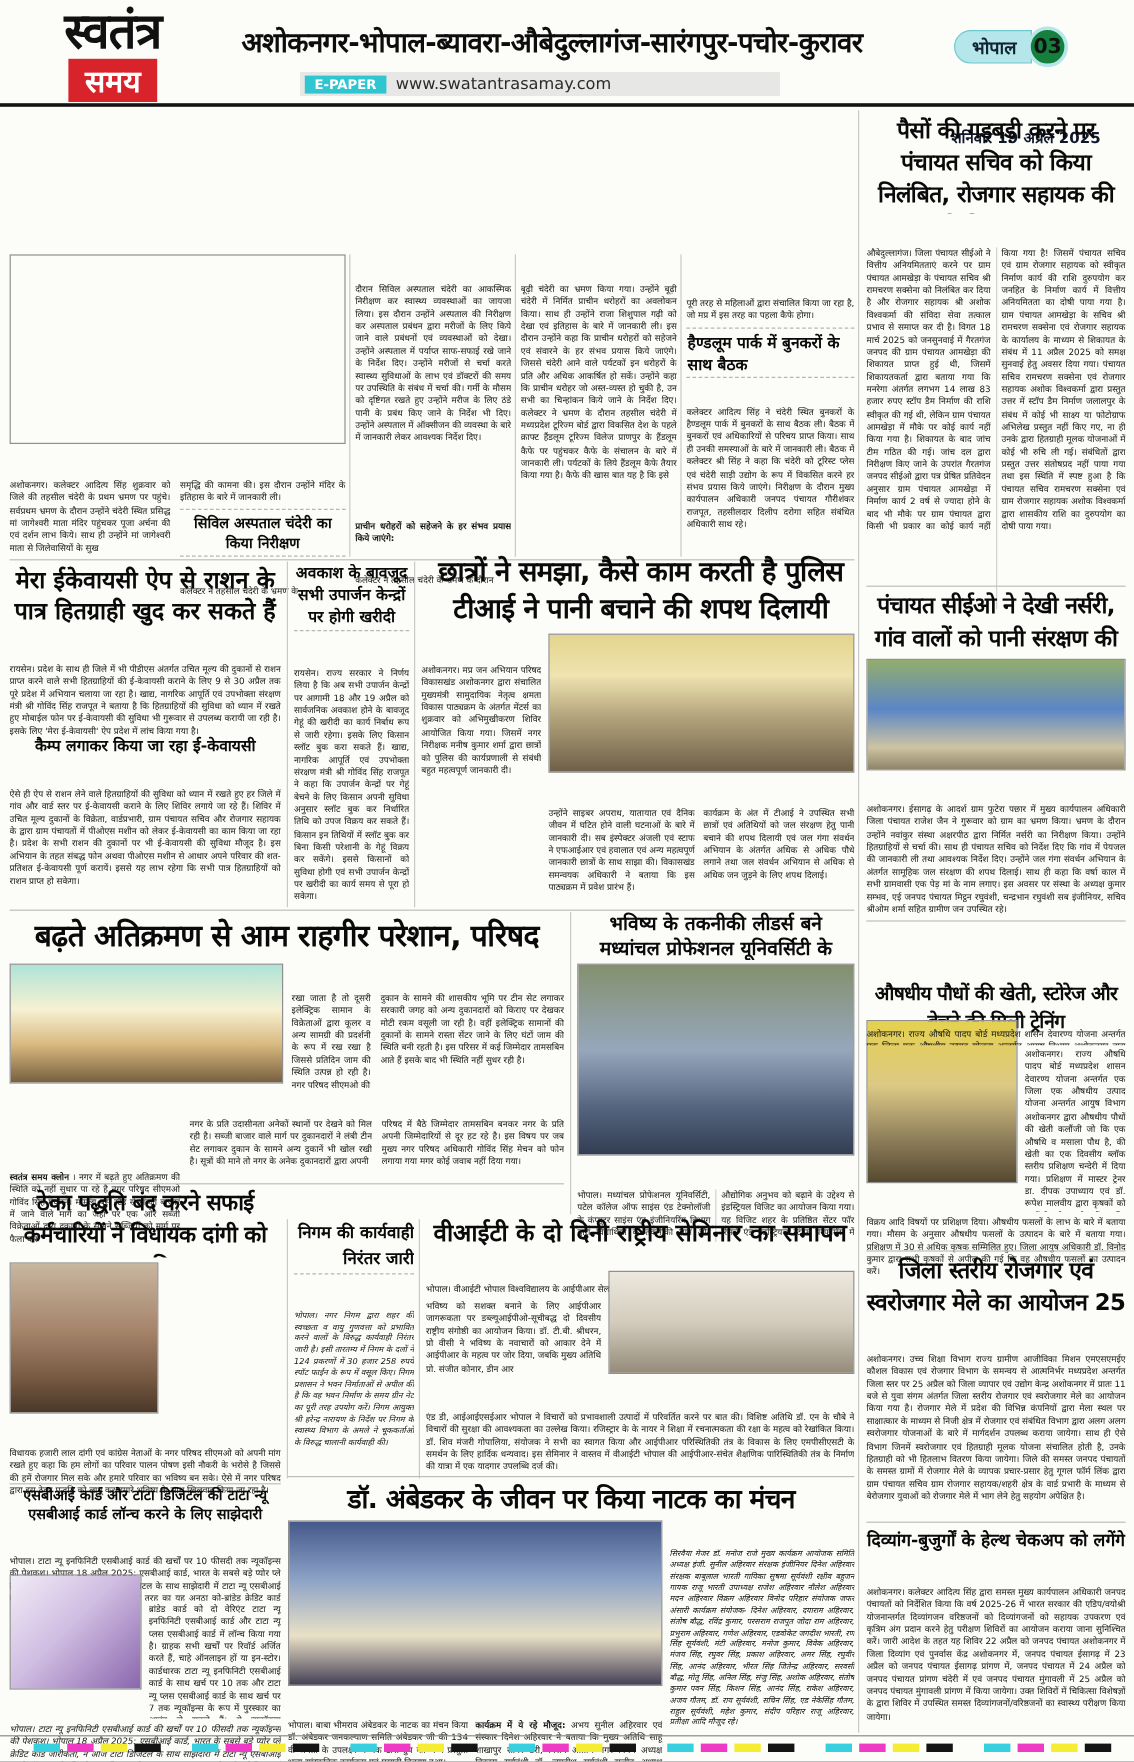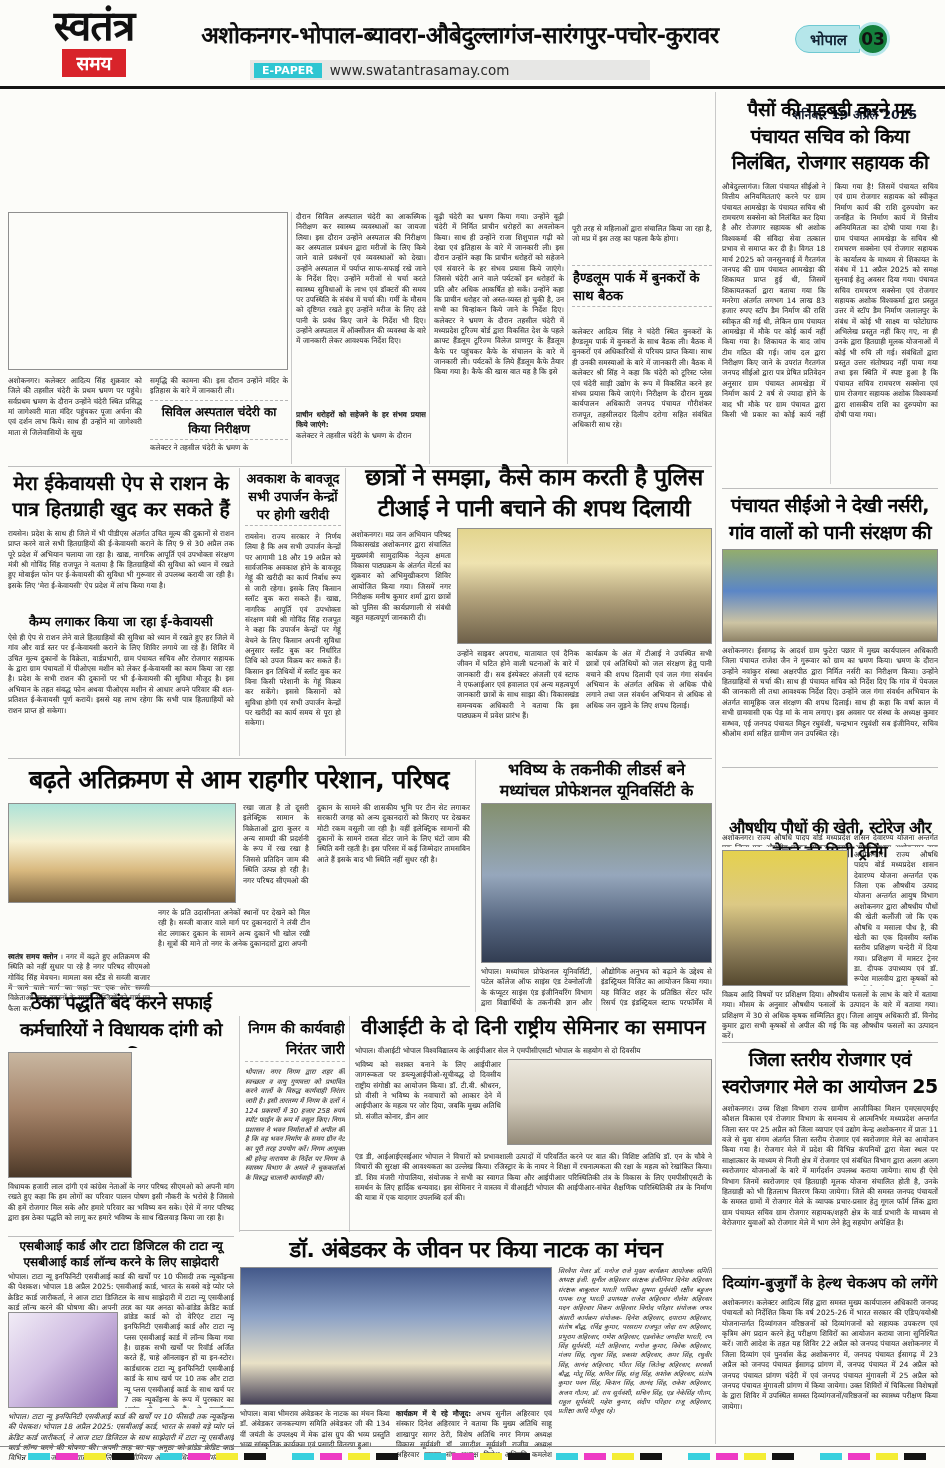--- a/index.html
+++ b/index.html
@@ -3,34 +3,34 @@
 <meta charset="utf-8">
 <style>
   * { margin:0; padding:0; box-sizing:border-box; }
   html,body { background:#9a9a9a; }
   .page {
     position:relative; width:945px; height:1468px; margin:0 auto;
     background:#fcfcf9; overflow:hidden;
     font-family:"DejaVu Sans", sans-serif; color:#141414;
   }
   .abs { position:absolute; }
-  .bt { font-size:7.3px; line-height:1.42; text-align:justify; color:#151515; overflow:hidden; }
+  .bt { font-size:7.3px; line-height:1.42; text-align:justify; color:#151515; overflow:hidden;margin-top:24px; }
   .bt-i { font-style:italic; }
   .hl { font-weight:700; color:#0a0a0a; text-align:center; overflow:hidden; }
   .hl-left { text-align:left; }
   .subhead { font-weight:700; color:#0a0a0a; text-align:center;
              border-top:1px dashed #b5b5b5; border-bottom:1px dashed #b5b5b5; padding:2px 1px; overflow:hidden;}
   .ph { border:1px solid #8f8f8f; }
   .rule-h { background:#bdbdbd; height:1px; }
   .rule-v { background:#c9c9c9; width:1px; }
   .rule-black { background:#141414; }
   .two-col { column-count:2; column-gap:9px; column-rule:1px solid #d2d2d2; }
   
   .logo-top { font-size:41px; font-weight:800; letter-spacing:-1px; line-height:1.0; color:#111; text-align:center;}
-  .logo-box { background:#d8232a; color:#fff; font-size:19px; font-weight:800; text-align:center; padding:1px 14px; display:inline-block;}
+  .logo-box { background:#d8232a; color:#fff; font-size:25px; font-weight:800; text-align:center; padding:1px 14px; display:inline-block;}
   .region { font-size:23px; font-weight:800; color:#0d0d0d; text-align:center; letter-spacing:-0.5px;}
   .epaper-bar { background:#e7e7e5; display:flex; align-items:center; gap:8px; padding:2px 4px;}
   .epaper-badge { background:#2fc6d2; color:#fff; font-weight:700; font-size:11px; padding:1px 8px;}
   .site-url { font-size:13.5px; color:#2b2b2b; }
   .edition { display:flex; align-items:center; }
   .edition-pill { background:#b5e6ea; border:1px solid #6fc9d2; border-radius:14px 0 0 14px; padding:3px 12px 3px 14px; font-size:15px; font-weight:800; color:#123;}
   .edition-num { background:#15803d; border:3px solid #b5e6ea; border-radius:50%; width:34px; height:34px; display:flex; align-items:center; justify-content:center; font-size:17px; font-weight:800; color:#111; margin-left:-4px;}
   .dateline-top { font-size:12.5px; font-weight:700; color:#0f172a; text-align:center;margin-top:44px;}
   
   .ph-lead { background:linear-gradient(100deg,#6d5a45 0%,#a8release 0%), linear-gradient(100deg,#6d5a45 0%,#b08c62 35%,#c9aa7d 55%,#8a6c4e 80%,#55422f 100%); }
@@ -91,21 +91,21 @@
   <div class="abs" style="left:296px; top:212px; width:130px; height:252px;">
     <div class="bt" style="height:196px;">दौरान सिविल अस्पताल चंदेरी का आकस्मिक निरीक्षण कर स्वास्थ्य व्यवस्थाओं का जायजा लिया। इस दौरान उन्होंने अस्पताल की निरीक्षण कर अस्पताल प्रबंधन द्वारा मरीजों के लिए किये जाने वाले प्रबंधनों एवं व्यवस्थाओं को देखा। उन्होंने अस्पताल में पर्याप्त साफ-सफाई रखे जाने के निर्देश दिए। उन्होंने मरीजों से चर्चा करते स्वास्थ्य सुविधाओं के लाभ एवं डॉक्टरों की समय पर उपस्थिति के संबंध में चर्चा की। गर्मी के मौसम को दृष्टिगत रखते हुए उन्होंने मरीज के लिए ठंडे पानी के प्रबंध किए जाने के निर्देश भी दिए। उन्होंने अस्पताल में ऑक्सीजन की व्यवस्था के बारे में जानकारी लेकर आवश्यक निर्देश दिए।</div>
     <div class="bt" style="font-weight:700; margin-top:2px;">प्राचीन धरोहरों को सहेजने के हर संभव प्रयास किये जाएंगे:</div>
     <div class="bt">कलेक्टर ने तहसील चंदेरी के भ्रमण के दौरान</div>
   </div>
 
   <div class="abs bt" style="left:434px; top:212px; width:130px; height:252px;">बूढ़ी चंदेरी का भ्रमण किया गया। उन्होंने बूढ़ी चंदेरी में निर्मित प्राचीन धरोहरों का अवलोकन किया। साथ ही उन्होंने राजा शिशुपाल गढ़ी को देखा एवं इतिहास के बारे में जानकारी ली। इस दौरान उन्होंने कहा कि प्राचीन धरोहरों को सहेजने एवं संवारने के हर संभव प्रयास किये जाएंगे। जिससे चंदेरी आने वाले पर्यटकों इन धरोहरों के प्रति और अधिक आकर्षित हो सकें। उन्होंने कहा कि प्राचीन धरोहर जो अस्त-व्यस्त हो चुकी है, उन सभी का चिन्हांकन किये जाने के निर्देश दिए। कलेक्टर ने भ्रमण के दौरान तहसील चंदेरी में मध्यप्रदेश टूरिज्म बोर्ड द्वारा विकसित देश के पहले क्राफ्ट हैंडलूम टूरिज्म विलेज प्राणपुर के हैंडलूम कैफे पर पहुंचकर कैफे के संचालन के बारे में जानकारी ली। पर्यटकों के लिये हैंडलूम कैफे तैयार किया गया है। कैफे की खास बात यह है कि इसे</div>
 
   <div class="abs" style="left:572px; top:224px; width:140px; height:252px;">
     <div class="bt">पूरी तरह से महिलाओं द्वारा संचालित किया जा रहा है, जो मप्र में इस तरह का पहला कैफे होगा।</div>
-    <div class="subhead" style="font-size:13px; text-align:left; margin:20px 0;">हैण्डलूम पार्क में बुनकरों के साथ बैठक</div>
+    <div class="subhead" style="font-size:13px; text-align:left; margin:4px 0;">हैण्डलूम पार्क में बुनकरों के साथ बैठक</div>
     <div class="bt" style="height:150px;">कलेक्टर आदित्य सिंह ने चंदेरी स्थित बुनकरों के हैण्डलूम पार्क में बुनकरों के साथ बैठक ली। बैठक में बुनकरों एवं अधिकारियों से परिचय प्राप्त किया। साथ ही उनकी समस्याओं के बारे में जानकारी ली। बैठक में कलेक्टर श्री सिंह ने कहा कि चंदेरी को टूरिस्ट प्लेस एवं चंदेरी साड़ी उद्योग के रूप में विकसित करने हर संभव प्रयास किये जाएंगे। निरीक्षण के दौरान मुख्य कार्यपालन अधिकारी जनपद पंचायत गौरीशंकर राजपूत, तहसीलदार दिलीप दरोगा सहित संबंधित अधिकारी साथ रहे।</div>
   </div>
 
   <div class="abs rule-v" style="left:291px; top:212px; height:252px;"></div>
   <div class="abs rule-v" style="left:429px; top:212px; height:252px;"></div>
   <div class="abs rule-v" style="left:567px; top:212px; height:252px;"></div>
   <div class="abs rule-h" style="left:8px; top:466px; width:704px;"></div>
 
   <div class="abs hl" style="left:8px; top:471px; width:226px; height:54px; font-size:19.5px; line-height:1.35;">मेरा ईकेवायसी ऐप से राशन के पात्र हितग्राही खुद कर सकते हैं ई-केवायसी</div>
   <div class="abs bt" style="left:8px; top:529px; width:226px; height:80px;">रायसेन। प्रदेश के साथ ही जिले में भी पीडीएस अंतर्गत उचित मूल्य की दुकानों से राशन प्राप्त करने वाले सभी हितग्राहियों की ई-केवायसी कराने के लिए 9 से 30 अप्रैल तक पूरे प्रदेश में अभियान चलाया जा रहा है। खाद्य, नागरिक आपूर्ति एवं उपभोक्ता संरक्षण मंत्री श्री गोविंद सिंह राजपूत ने बताया है कि हितग्राहियों की सुविधा को ध्यान में रखते हुए मोबाईल फोन पर ई-केवायसी की सुविधा भी गुरूवार से उपलब्ध करायी जा रही है। इसके लिए 'मेरा ई-केवायसी' ऐप प्रदेश में लांच किया गया है।</div>
@@ -128,20 +128,21 @@
   <div class="abs rule-h" style="left:8px; top:758px; width:704px;"></div>
 
   <div class="abs hl" style="left:8px; top:761px; width:462px; height:38px; font-size:25px; letter-spacing:-0.5px;">बढ़ते अतिक्रमण से आम राहगीर परेशान, परिषद मौन</div>
   <div class="abs ph ph-encroach" style="left:8px; top:803px; width:228px; height:100px;"></div>
   <div class="abs bt" style="left:243px; top:803px; width:66px; height:100px;">रखा जाता है तो दूसरी इलेक्ट्रिक सामान के विक्रेताओं द्वारा कूलर व अन्य सामग्री की प्रदर्शनी के रूप में रख रखा है जिससे प्रतिदिन जाम की स्थिति उत्पन्न हो रही है। नगर परिषद सीएमओ की</div>
   <div class="abs bt" style="left:317px; top:803px; width:153px; height:100px;">दुकान के सामने की शासकीय भूमि पर टीन सेट लगाकर सरकारी जगह को अन्य दुकानदारों को किराए पर देखकर मोटी रकम वसूली जा रही है। वहीं इलेक्ट्रिक सामानों की दुकानों के सामने रास्ता सेंटर जाने के लिए घंटों जाम की स्थिति बनी रहती है। इस परिसर में कई जिम्मेदार तामसबिन आते हैं इसके बाद भी स्थिति नहीं सुधर रही है।</div>
   <div class="abs bt" style="left:8px; top:952px; width:142px; height:77px;">
     <b>स्वतंत्र समय क्लोन</b><span> । नगर में बढ़ते हुए अतिक्रमण की स्थिति को नहीं सुधार पा रहे है नगर परिषद सीएमओ गोविंद सिंह मेवचन। मामला बस स्टैंड से सब्जी बाजार में जाने वाले मार्ग का जहां पर एक ओर सब्जी विक्रेताओं द्वारा दुकानों के सामने सब्जियों को मार्ग पर फैला कर</span>
   </div>
   <div class="abs bt" style="left:158px; top:908px; width:152px; height:77px;">नगर के प्रति उदासीनता अनेकों स्थानों पर देखने को मिल रही है। सब्जी बाजार वाले मार्ग पर दुकानदारों ने लंबी टीन सेट लगाकर दुकान के सामने अन्य दुकानें भी खोल रखी है। सूत्रों की माने तो नगर के अनेक दुकानदारों द्वारा अपनी</div>
+  <div class="abs bt" style="left:318px; top:908px; width:152px; height:77px;">परिषद में बैठे जिम्मेदार तामसबिन बनकर नगर के प्रति अपनी जिम्मेदारियों से दूर हट रहे है। इस विषय पर जब मुख्य नगर परिषद अधिकारी गोविंद सिंह मेचन को फोन लगाया गया मगर कोई जवाब नहीं दिया गया।</div>
 
   <div class="abs rule-v" style="left:475px; top:760px; height:252px;"></div>
 
   <div class="abs hl" style="left:481px; top:760px; width:231px; height:40px; font-size:16px; line-height:1.3;">भविष्य के तकनीकी लीडर्स बने मध्यांचल प्रोफेशनल यूनिवर्सिटी के विद्यार्थी</div>
   <div class="abs ph ph-crisp" style="left:481px; top:803px; width:231px; height:160px;"></div>
   <div class="abs bt two-col" style="left:481px; top:967px; width:231px; height:44px;">भोपाल। मध्यांचल प्रोफेशनल यूनिवर्सिटी, पटेल कॉलेज ऑफ साइंस एंड टेक्नोलॉजी के कंप्यूटर साइंस एंड इंजीनियरिंग विभाग द्वारा विद्यार्थियों के तकनीकी ज्ञान और औद्योगिक अनुभव को बढ़ाने के उद्देश्य से इंडस्ट्रियल विजिट का आयोजन किया गया। यह विजिट शहर के प्रतिष्ठित सेंटर फॉर रिसर्च एंड इंडस्ट्रियल स्टाफ परफॉर्मेंस में हुई जहां छात्रों ने आर्टिफिशियल इंटेलिजेंस, सूचना एवं संचार तकनीक, एम्बेडेड सिस्टम्स, मेन्युफेक्चरिंग, नवीकरणीय ऊर्जा और आधुनिक विनिर्माण प्रौद्योगिकी जैसी उन्नत तकनीकों की व्यावहारिक जानकारी प्राप्त की।</div>
 
   <div class="abs rule-h" style="left:8px; top:986px; width:462px;"></div>
   <div class="abs hl" style="left:8px; top:990px; width:226px; height:58px; font-size:18.5px; line-height:1.45; letter-spacing:-0.5px;">ठेका पद्धति बंद करने सफाई कर्मचारियों ने विधायक दांगी को ज्ञापन दिया</div>
   <div class="abs ph ph-theka" style="left:8px; top:1052px; width:124px; height:126px;"></div>

